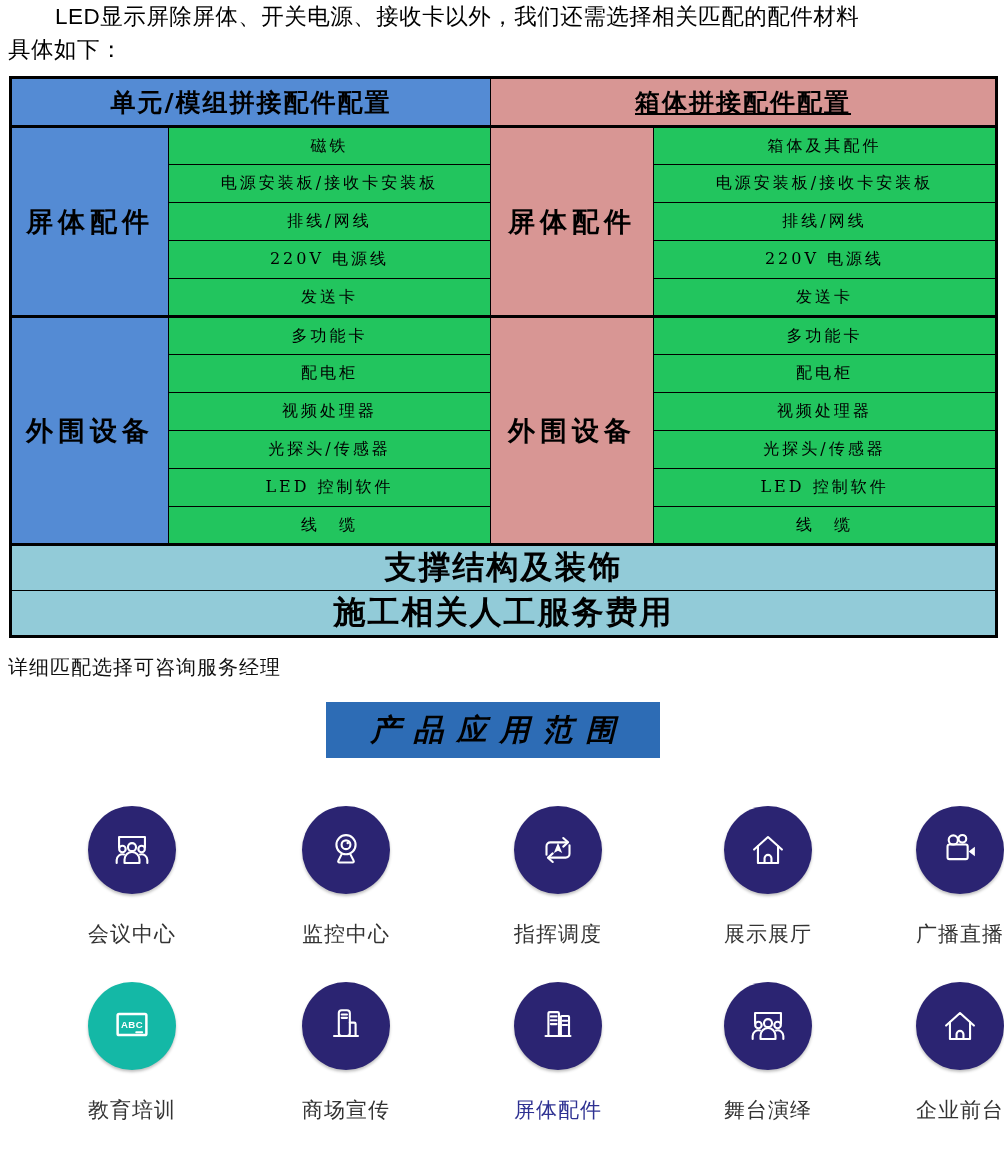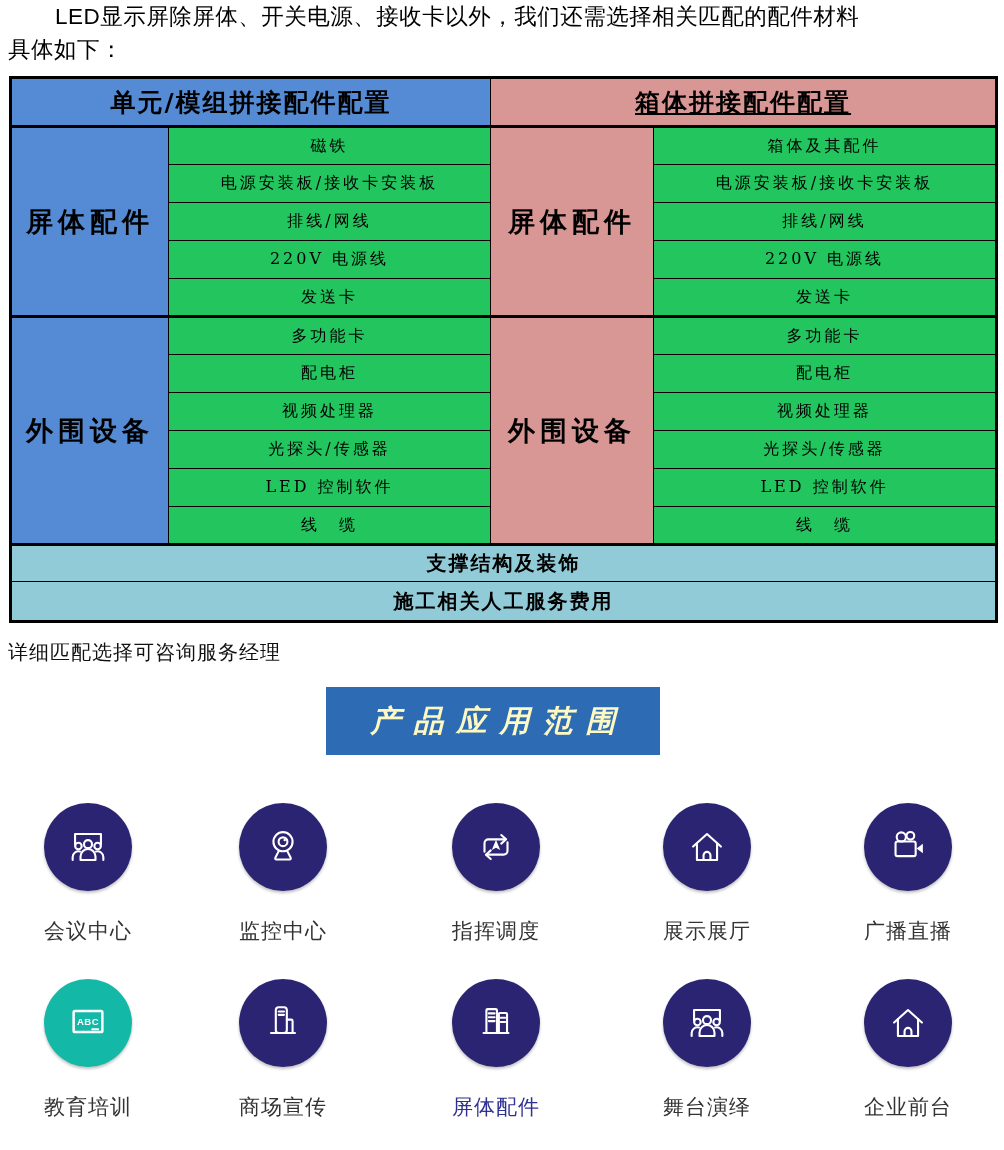--- a/index.html
+++ b/index.html
@@ -22,40 +22,40 @@
     font-family:"DejaVu Serif","Liberation Serif",serif;color:#000;overflow:hidden;
   }
   tr.g-div > td{border-top-width:3px;}
   .r-hdr{height:49px;padding-left:10px;}
   .r-item{height:38px;}
   .r-f1{height:37px;}
   .r-f2{height:40px;}
   .c-head{font-size:25px;font-weight:bold;letter-spacing:2px;}
   .c-cat{font-size:27px;font-weight:bold;letter-spacing:5px;}
   .c-item{font-size:16px;letter-spacing:3px;background:#22c55e;}
-  .c-cyan{font-size:20px;font-weight:bold;letter-spacing:2px;}
+  .c-cyan{font-size:32px;font-weight:bold;letter-spacing:2px;}
 
   
   .note{margin:16px 8px 0;font-size:20px;color:#111;letter-spacing:1px;}
 
   
   .banner{
-    margin:21px 0 0 326px;width:334px;height:68px;
+    margin:21px 0 0 326px;width:334px;height:56px;
     display:flex;align-items:center;justify-content:center;
-    color:#fef9c3;font-family:Liberation Sans, sans-serif;
+    color:#000000;font-family:Liberation Sans, sans-serif;
     font-style:italic;font-weight:bold;font-size:30px;
     letter-spacing:13px;text-indent:13px;white-space:nowrap;
   }
 
   
   .apps{
     margin-top:48px;width:1004px;display:grid;
     grid-template-columns:176px 214px 212px 210px 192px;row-gap:34px;
   }
-  .app{display:flex;flex-direction:column;align-items:center;}
+  .app{display:flex;flex-direction:column;align-items:flex-end;}
   .app .circle{
     width:88px;height:88px;border-radius:50%;
     display:flex;align-items:center;justify-content:center;
     box-shadow:0 2px 3px rgba(0,0,0,0.25);
   }
   .app svg{width:46px;height:46px;stroke:#fff;stroke-width:2.2;fill:none;stroke-linecap:round;stroke-linejoin:round;}
   .app svg .fill{fill:#fff;stroke:none;}
   .app svg text{fill:#fff;stroke:none;font-family:"Liberation Sans",sans-serif;font-size:10px;font-weight:bold;letter-spacing:0.5px;}
   .app-label{margin-top:26px;font-size:21px;color:#333;letter-spacing:1px;}
 </style>

